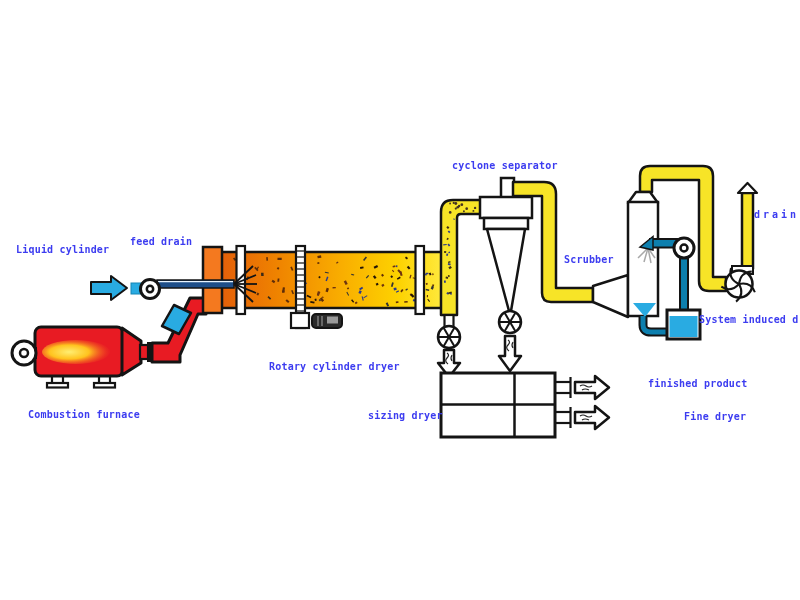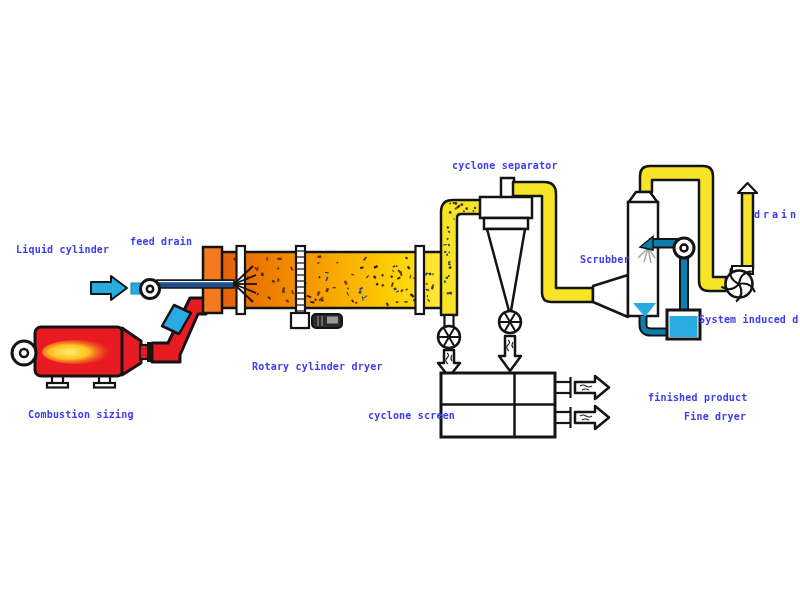--- a/index.html
+++ b/index.html
@@ -316,22 +316,22 @@
     <path d="M580,386 q3,-2 6,0 q3,2 6,0" fill="none" stroke="#222" stroke-width="1.2"></path>
     <path d="M582,390 q3,-2 7,0" fill="none" stroke="#222" stroke-width="1.2"></path>
     <polygon points="575,412 595,412 595,406 609,417.5 595,429 595,423 575,423" fill="#fff" stroke="#141414" stroke-width="2.5" stroke-linejoin="round"></polygon>
     <path d="M580,416 q3,-2 6,0 q3,2 6,0" fill="none" stroke="#222" stroke-width="1.2"></path>
     <path d="M582,420 q3,-2 7,0" fill="none" stroke="#222" stroke-width="1.2"></path>
   </g>
 </svg>
 
   <div class="lbl" style="left:16px;top:245px;">Liquid cylinder</div>
   <div class="lbl" style="left:130px;top:237px;">feed drain</div>
-  <div class="lbl" style="left:28px;top:410px;">Combustion sizing</div>
-  <div class="lbl" style="left:234px;top:362px;padding-left:18px;">Rotary cylinder dryer</div>
+  <div class="lbl" style="left:28px;top:410px;">Combustion furnace</div>
+  <div class="lbl" style="left:251px;top:362px;padding-left:18px;">Rotary cylinder dryer</div>
   <div class="lbl" style="left:452px;top:161px;">cyclone separator</div>
-  <div class="lbl" style="left:580px;top:255px;">Scrubber</div>
+  <div class="lbl" style="left:564px;top:255px;">Scrubber</div>
   <div class="lbl wide" style="left:754px;top:210px;">drain</div>
   <div class="lbl" style="left:699px;top:315px;">System induced d</div>
-  <div class="lbl" style="left:648px;top:379px;margin-top:14px;">finished product</div>
+  <div class="lbl" style="left:648px;top:379px;">finished product</div>
   <div class="lbl" style="left:684px;top:412px;">Fine dryer</div>
-  <div class="lbl" style="left:368px;top:411px;">cyclone screen</div>
+  <div class="lbl" style="left:368px;top:411px;">sizing dryer</div>
 </div>
 
 </body></html>

